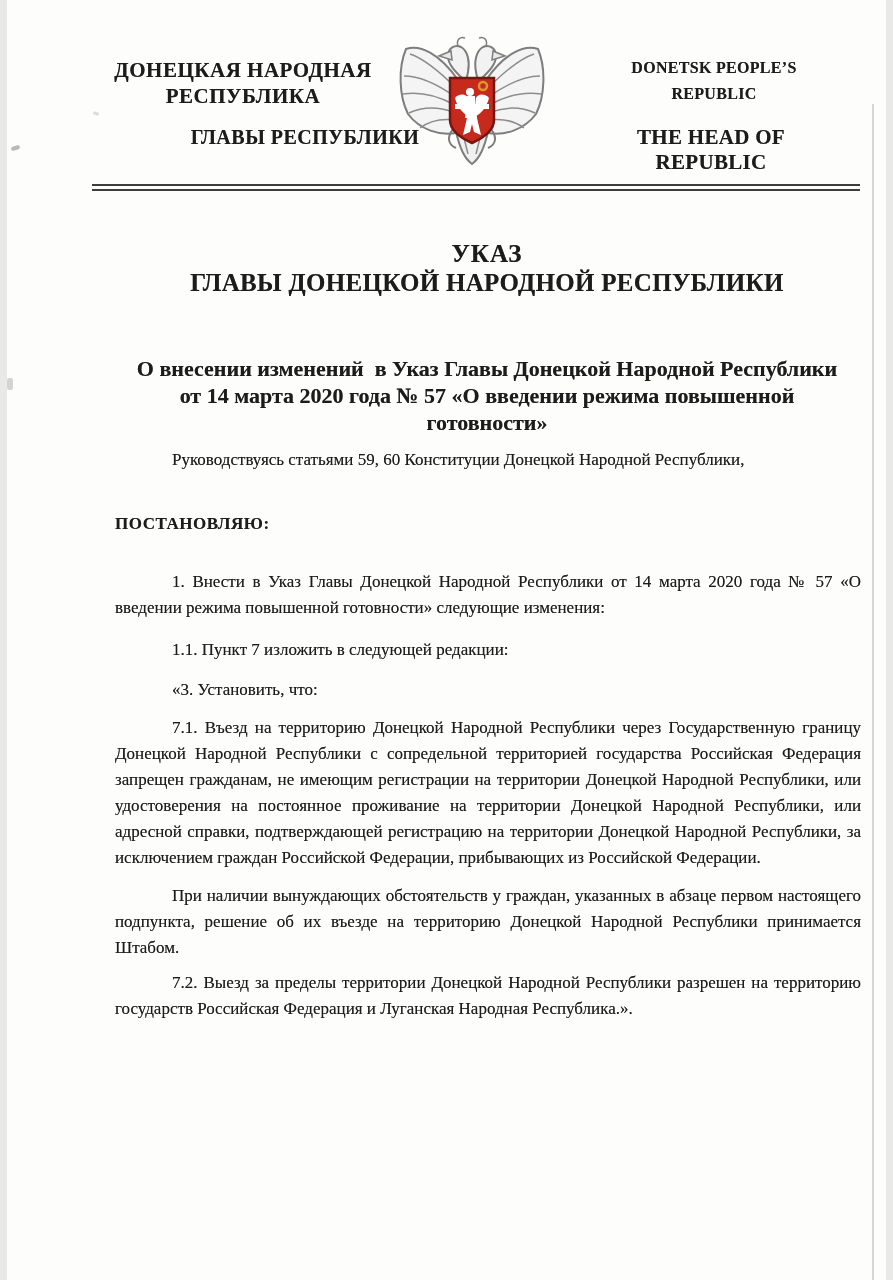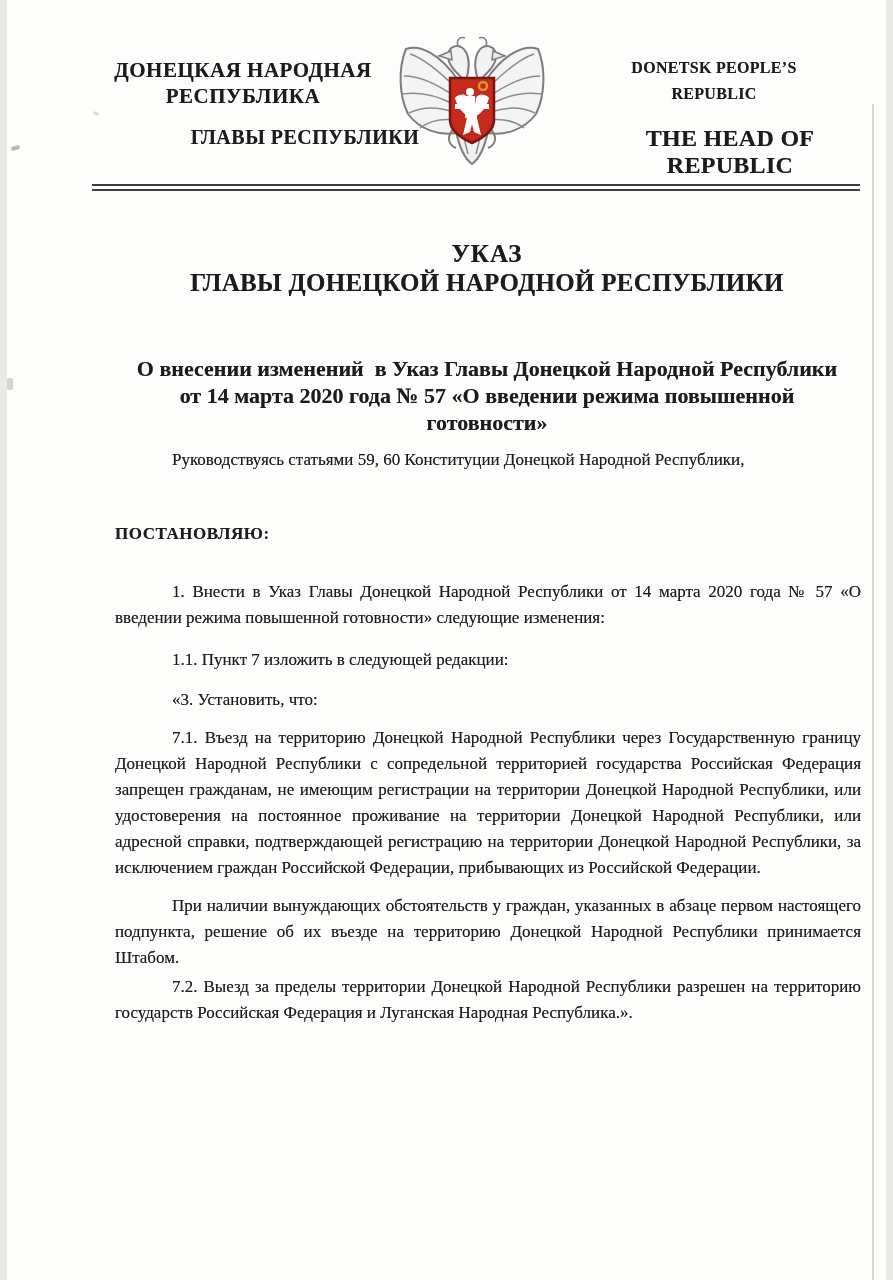--- a/index.html
+++ b/index.html
@@ -19,43 +19,43 @@
   .speck.s1{left:4px;top:146px;width:9px;height:4px;transform:rotate(-18deg);}
   .speck.s2{left:0;top:378px;width:6px;height:12px;opacity:.6;}
   .speck.s3{left:86px;top:112px;width:6px;height:3px;opacity:.5;transform:rotate(20deg);}
   
   .hdr-left-org{position:absolute;left:100px;top:57px;width:272px;text-align:center;
     font-weight:bold;font-size:21px;line-height:26px;letter-spacing:.5px;}
   .hdr-left-dept{position:absolute;left:158px;top:126px;width:280px;text-align:center;
     font-weight:bold;font-size:20px;letter-spacing:.5px;}
   .hdr-right-org{position:absolute;left:588px;top:55px;width:238px;text-align:center;
     font-weight:bold;font-size:16px;line-height:26px;letter-spacing:.3px;}
-  .hdr-right-dept{position:absolute;left:594px;top:125px;width:258px;text-align:center;
-    font-weight:bold;font-size:24px;letter-spacing:.3px;}
+  .hdr-right-dept{position:absolute;left:575px;top:125px;width:258px;text-align:center;
+    font-weight:bold;font-size:21px;letter-spacing:.3px;}
   .emblem{position:absolute;left:391px;top:34px;width:148px;height:142px;}
   .rule{position:absolute;left:85px;top:184px;width:768px;height:0;
     border-top:7px double #3d3d3d;}
   
   .doc-title{position:absolute;left:80px;top:240px;width:800px;text-align:center;font-weight:bold;}
   .doc-type{font-size:25px;letter-spacing:1px;}
   .doc-issuer{font-size:25px;margin-top:1px;letter-spacing:.3px;}
   .subject{position:absolute;left:80px;top:324px;width:800px;text-align:center;
     font-weight:bold;font-size:22px;line-height:27px;margin-top:31px;}
   
   .body{position:absolute;left:108px;top:447px;width:746px;
     font-size:17px;line-height:26px;}
   .body p{margin:0;text-align:justify;text-indent:57px;}
   p.preamble{margin-top:0;}
-  p.resolve{margin-top:48px;font-weight:bold;text-indent:0;text-align:left;letter-spacing:.5px;}
+  p.resolve{margin-top:38px;font-weight:bold;text-indent:0;text-align:left;letter-spacing:.5px;}
   p.p1{margin-top:32px;}
   p.p2{margin-top:16px;}
   p.p3{margin-top:14px;}
   p.p4{margin-top:12px;}
   p.p5{margin-top:12px;}
-  p.p6{margin-top:3px;}
+  p.p6{margin-top:9px;}
 </style>
 </head>
 <body>
 
 <div class="page">
 
   <div class="scan-line-right"></div>
   <div class="speck s1"></div>
   <div class="speck s2"></div>
   <div class="speck s3"></div>

